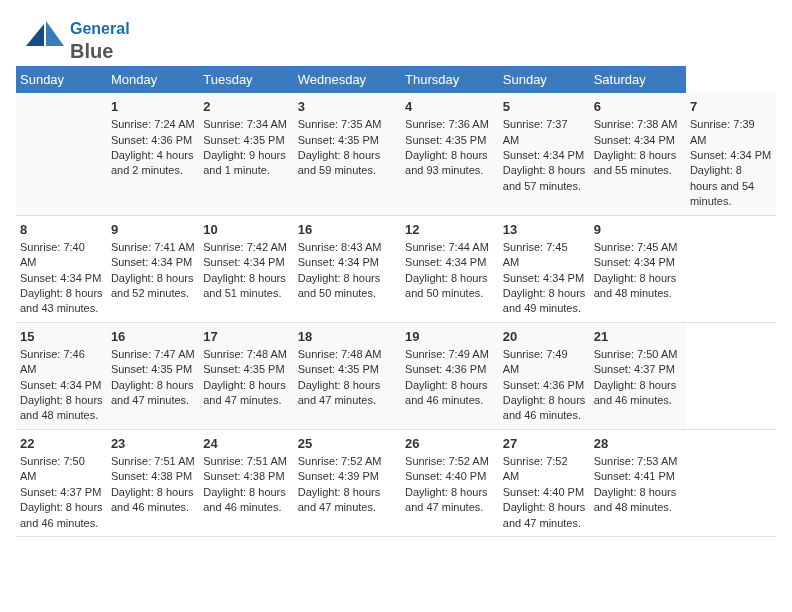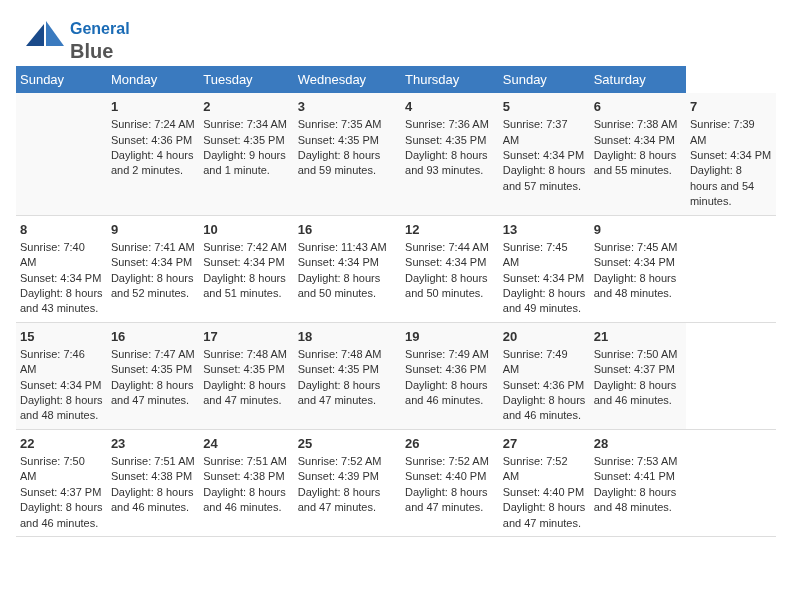--- a/index.html
+++ b/index.html
@@ -109,21 +109,21 @@
         <td><span class="day-num">3</span><span>Sunrise: 7:35 AM</span><br><span>Sunset: 4:35 PM</span><br><span>Daylight: 8 hours and 59 minutes.</span></td>
         <td><span class="day-num">4</span><span>Sunrise: 7:36 AM</span><br><span>Sunset: 4:35 PM</span><br><span>Daylight: 8 hours and 93 minutes.</span></td>
         <td><span class="day-num">5</span><span>Sunrise: 7:37 AM</span><br><span>Sunset: 4:34 PM</span><br><span>Daylight: 8 hours and 57 minutes.</span></td>
         <td><span class="day-num">6</span><span>Sunrise: 7:38 AM</span><br><span>Sunset: 4:34 PM</span><br><span>Daylight: 8 hours and 55 minutes.</span></td>
         <td><span class="day-num">7</span><span>Sunrise: 7:39 AM</span><br><span>Sunset: 4:34 PM</span><br><span>Daylight: 8 hours and 54 minutes.</span></td>
       </tr>
       <tr>
         <td><span class="day-num">8</span><span>Sunrise: 7:40 AM</span><br><span>Sunset: 4:34 PM</span><br><span>Daylight: 8 hours and 43 minutes.</span></td>
         <td><span class="day-num">9</span><span>Sunrise: 7:41 AM</span><br><span>Sunset: 4:34 PM</span><br><span>Daylight: 8 hours and 52 minutes.</span></td>
         <td><span class="day-num">10</span><span>Sunrise: 7:42 AM</span><br><span>Sunset: 4:34 PM</span><br><span>Daylight: 8 hours and 51 minutes.</span></td>
-        <td><span class="day-num">16</span><span>Sunrise: 11:43 AM</span><br><span>Sunset: 4:34 PM</span><br><span>Daylight: 8 hours and 50 minutes.</span></td>
+        <td><span class="day-num">16</span><span>Sunrise: 8:43 AM</span><br><span>Sunset: 4:34 PM</span><br><span>Daylight: 8 hours and 50 minutes.</span></td>
         <td><span class="day-num">12</span><span>Sunrise: 7:44 AM</span><br><span>Sunset: 4:34 PM</span><br><span>Daylight: 8 hours and 50 minutes.</span></td>
         <td><span class="day-num">13</span><span>Sunrise: 7:45 AM</span><br><span>Sunset: 4:34 PM</span><br><span>Daylight: 8 hours and 49 minutes.</span></td>
         <td><span class="day-num">9</span><span>Sunrise: 7:45 AM</span><br><span>Sunset: 4:34 PM</span><br><span>Daylight: 8 hours and 48 minutes.</span></td>
       </tr>
       <tr>
         <td><span class="day-num">15</span><span>Sunrise: 7:46 AM</span><br><span>Sunset: 4:34 PM</span><br><span>Daylight: 8 hours and 48 minutes.</span></td>
         <td><span class="day-num">16</span><span>Sunrise: 7:47 AM</span><br><span>Sunset: 4:35 PM</span><br><span>Daylight: 8 hours and 47 minutes.</span></td>
         <td><span class="day-num">17</span><span>Sunrise: 7:48 AM</span><br><span>Sunset: 4:35 PM</span><br><span>Daylight: 8 hours and 47 minutes.</span></td>
         <td><span class="day-num">18</span><span>Sunrise: 7:48 AM</span><br><span>Sunset: 4:35 PM</span><br><span>Daylight: 8 hours and 47 minutes.</span></td>
         <td><span class="day-num">19</span><span>Sunrise: 7:49 AM</span><br><span>Sunset: 4:36 PM</span><br><span>Daylight: 8 hours and 46 minutes.</span></td>

